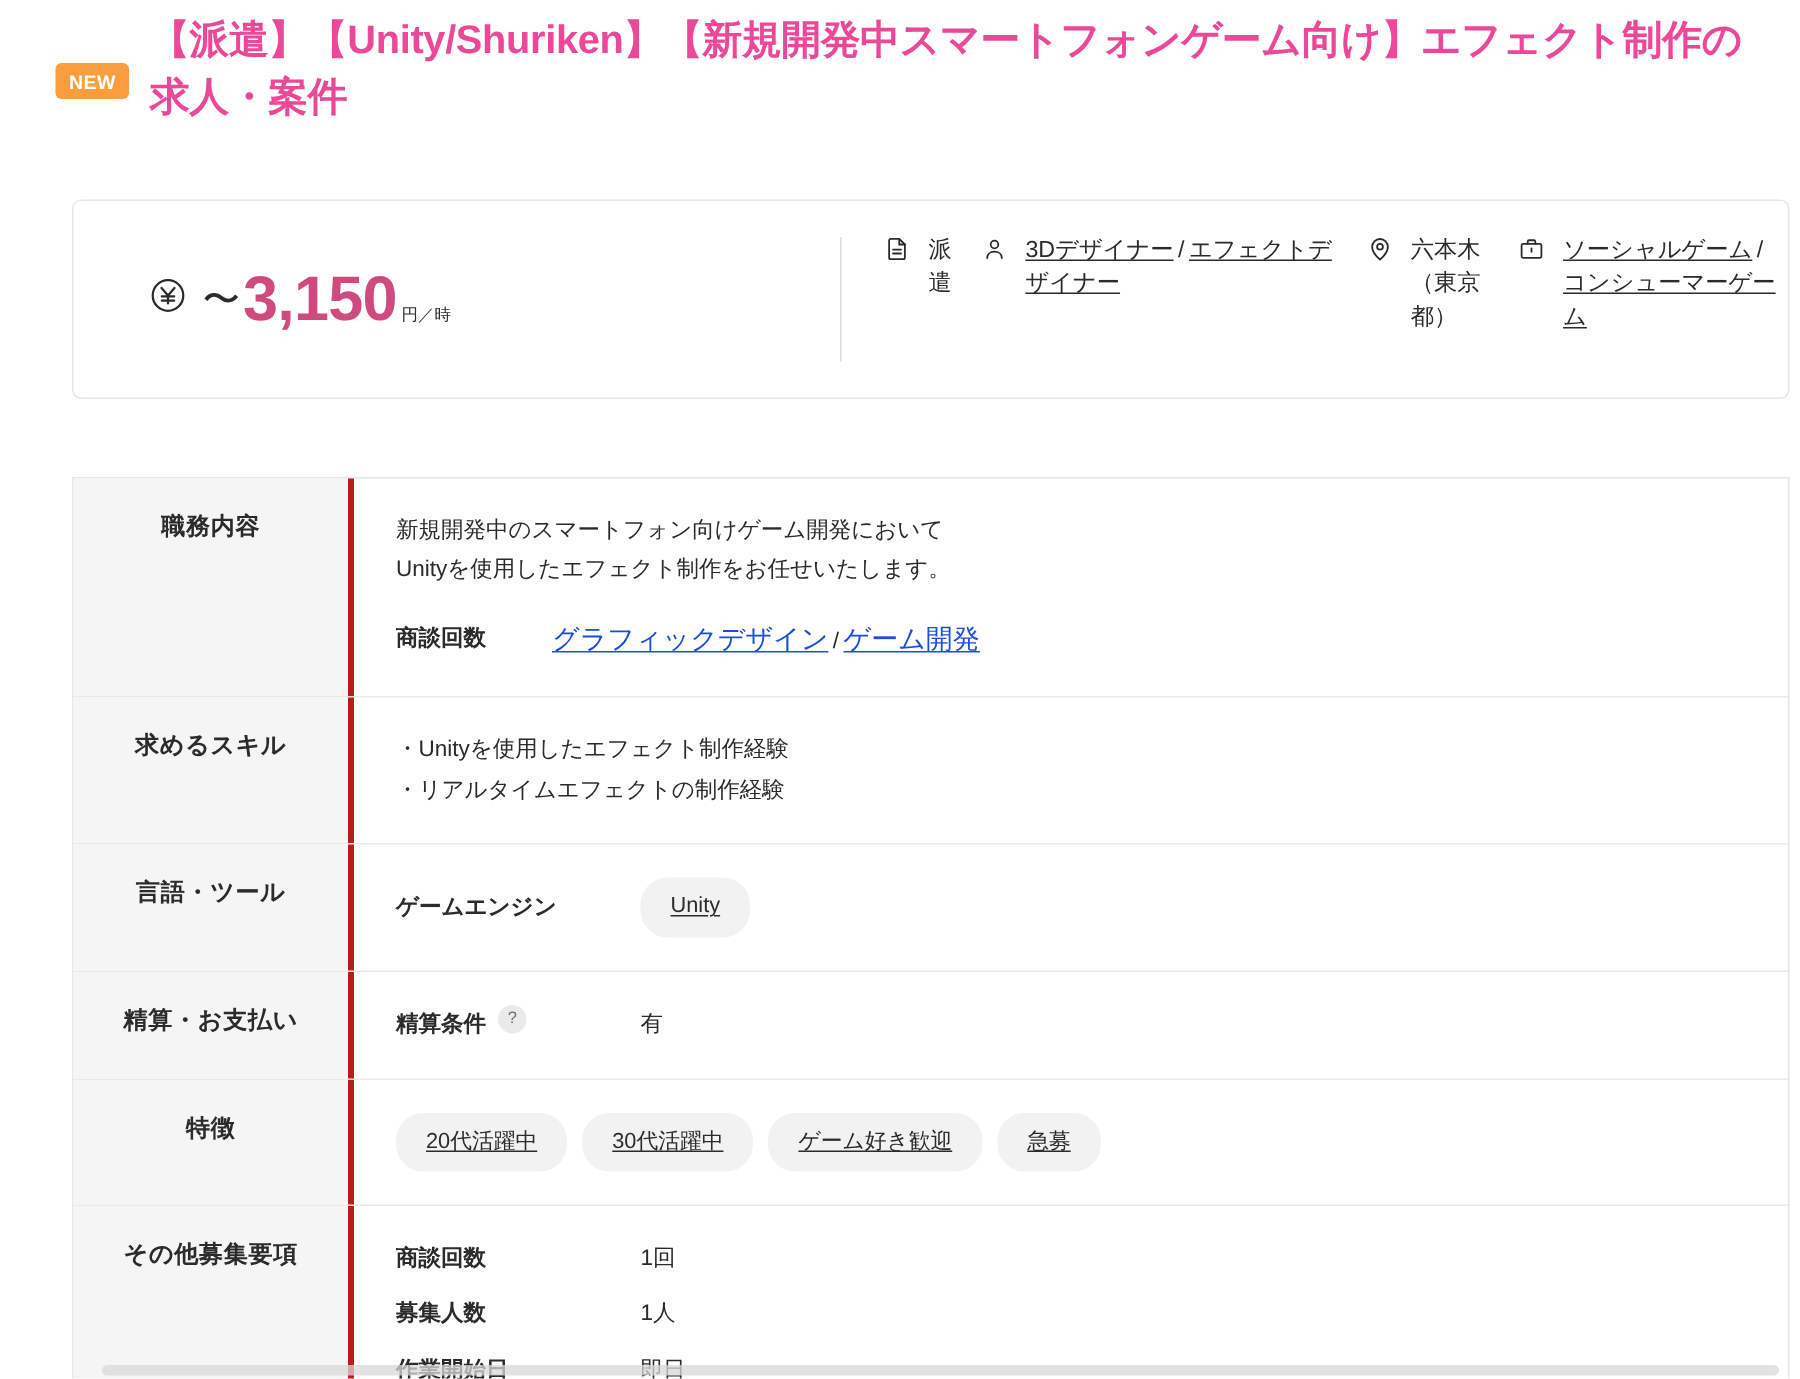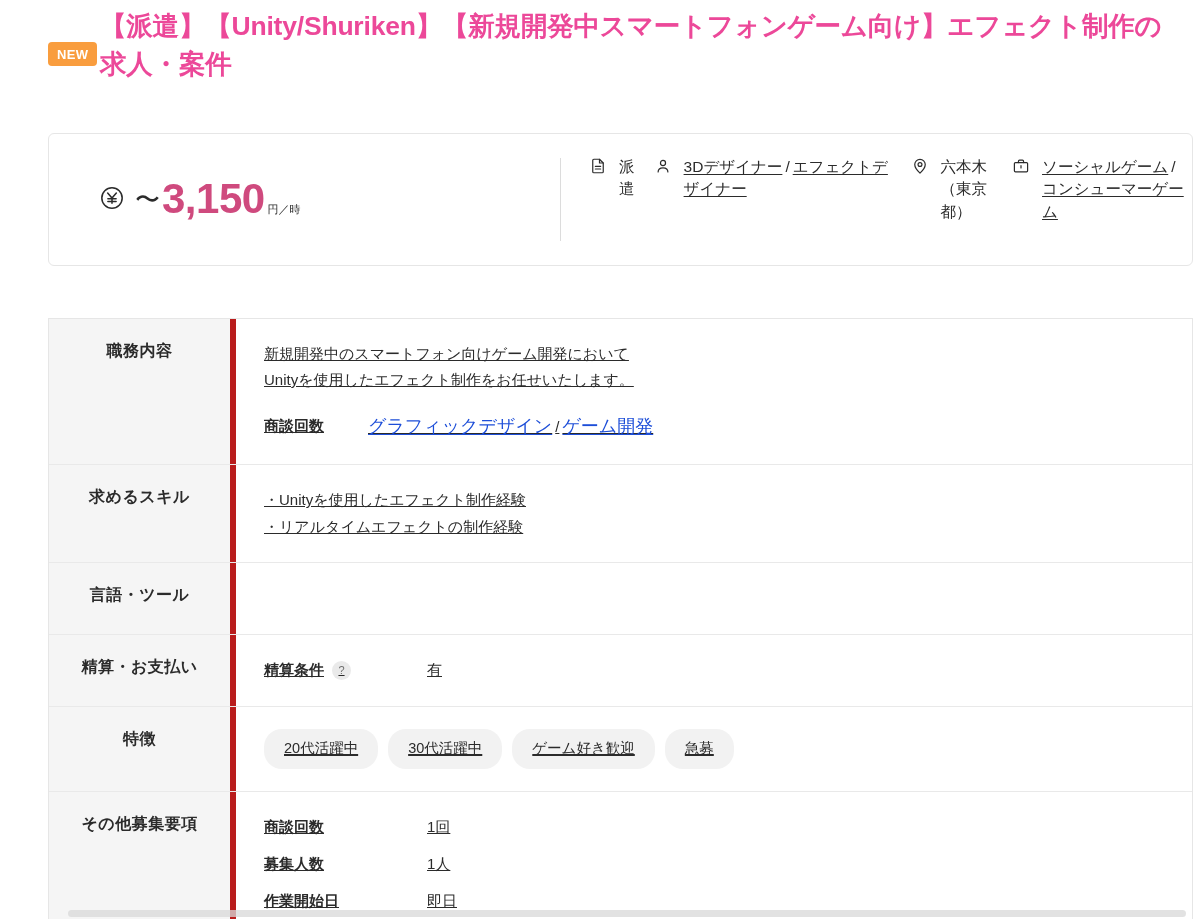--- a/index.html
+++ b/index.html
@@ -21,21 +21,21 @@
     width: 1200px;
     padding: 8px 8px 0 0;
   }
   .title-row {
     position: relative;
     padding-left: 100px;
     padding-right: 18px;
   }
   .new-badge {
     position: absolute;
-    left: 48px;
+    left: 37px;
     top: 34px;
     background: #f99d3e;
     color: #ffffff;
     font-size: 13px;
     font-weight: 700;
     line-height: 1;
     padding: 6px 9px 5px;
     border-radius: 4px;
     letter-spacing: .3px;
   }
@@ -124,36 +124,35 @@
     border: 1px solid #e6e6e6;
     border-top: 1px solid #e6e6e6;
     border-collapse: collapse;
     background: #fff;
   }
   .drow { display: flex; border-bottom: 1px solid #e9e9e9; }
   .drow:last-child { border-bottom: none; }
   .dhead {
     flex: 0 0 187px;
     background: #f5f5f5;
-    border-right: 6px solid #b91c1c;
+    border-right: 4px solid #b91c1c;
     display: flex;
     justify-content: center;
     padding-top: 22px;
     font-size: 16px;
     font-weight: 700;
     color: #2b2b2b;
     letter-spacing: .5px;
   }
   .dbody {
     flex: 1;
     padding: 22px 22px 22px 28px;
     font-size: 15px;
     line-height: 1.75;
     color: #2b2b2b;
-    text-decoration: underline;
   }
 
   .r-duties { min-height: 146px; }
   .r-skill  { min-height: 95px; }
   .r-tools  { min-height: 72px; }
   .r-pay    { min-height: 72px; }
   .r-feat   { min-height: 73px; }
   .r-other  { min-height: 160px; }
 
   .desc-line { font-size: 15px; line-height: 1.72; }
@@ -161,21 +160,21 @@
   .cat-label { font-weight: 700; font-size: 15px; width: 104px; }
   .cat-links a {
     color: #1d4ed8;
     text-decoration: underline;
     text-underline-offset: 2px;
     font-size: 18px;
   }
   .bullet { font-size: 15px; line-height: 1.78; }
 
   .kv-line { display: flex; align-items: center; }
-  .kv-key { font-weight: 700; font-size: 15px; width: 163px; display: flex; align-items: center; }
+  .kv-key { font-weight: 700; font-size: 15px; width: 163px; display: flex; }
   .kv-val { font-size: 15px; }
 
   .help-dot {
     display: inline-flex;
     align-items: center;
     justify-content: center;
     width: 19px; height: 19px;
     border-radius: 50%;
     background: #eaeaea;
     color: #6e6e6e;
@@ -321,20 +320,28 @@
     <div class="drow r-skill">
       <div class="dhead">求めるスキル</div>
       <div class="dbody">
         <div class="bullet">・Unityを使用したエフェクト制作経験</div>
         <div class="bullet">・リアルタイムエフェクトの制作経験</div>
       </div>
     </div>
 
     <div class="drow r-tools">
       <div class="dhead">言語・ツール</div>
+      <div class="dbody">
+        <div class="tools-line">
+          <span class="tools-label">ゲームエンジン</span>
+          <span class="pill">
+            <a href="#">Unity</a>
+          </span>
+        </div>
+      </div>
     </div>
 
     <div class="drow r-pay">
       <div class="dhead">精算・お支払い</div>
       <div class="dbody">
         <div class="kv-line">
           <span class="kv-key">
             <span>精算条件</span>
             <span class="help-dot">?</span>
           </span>

